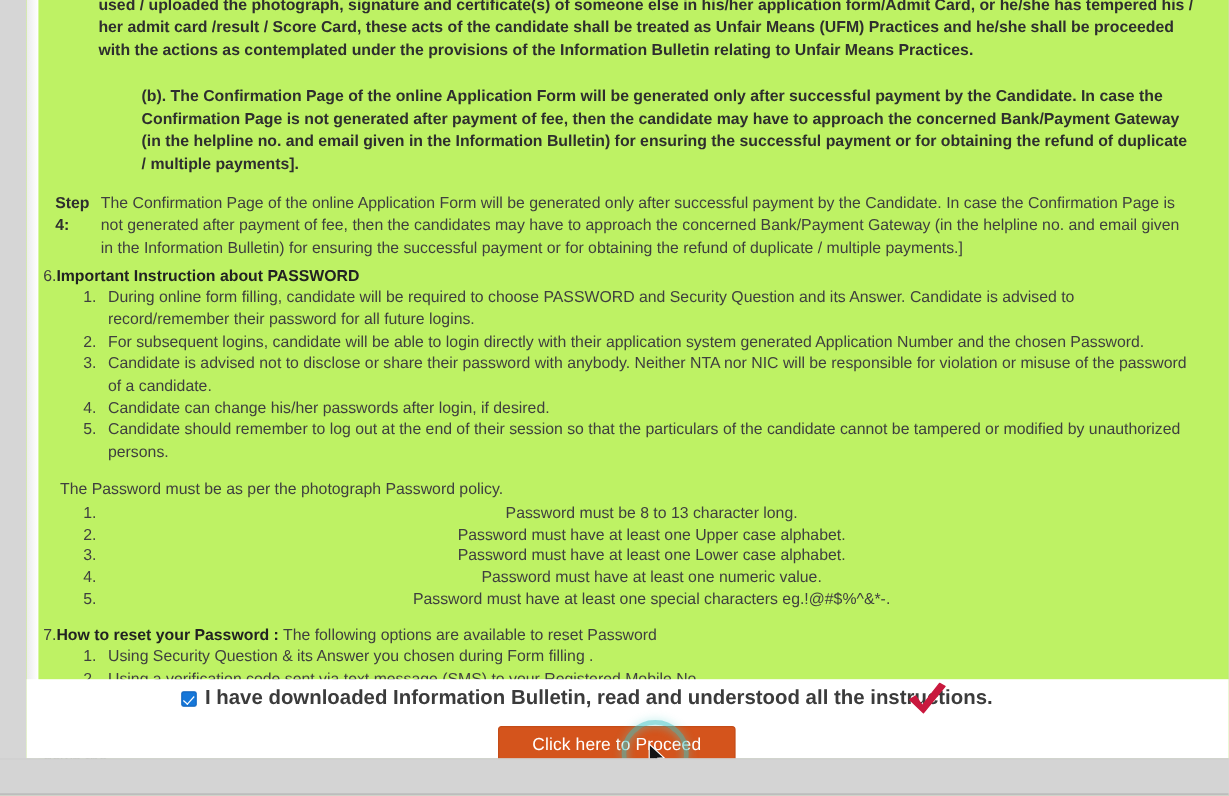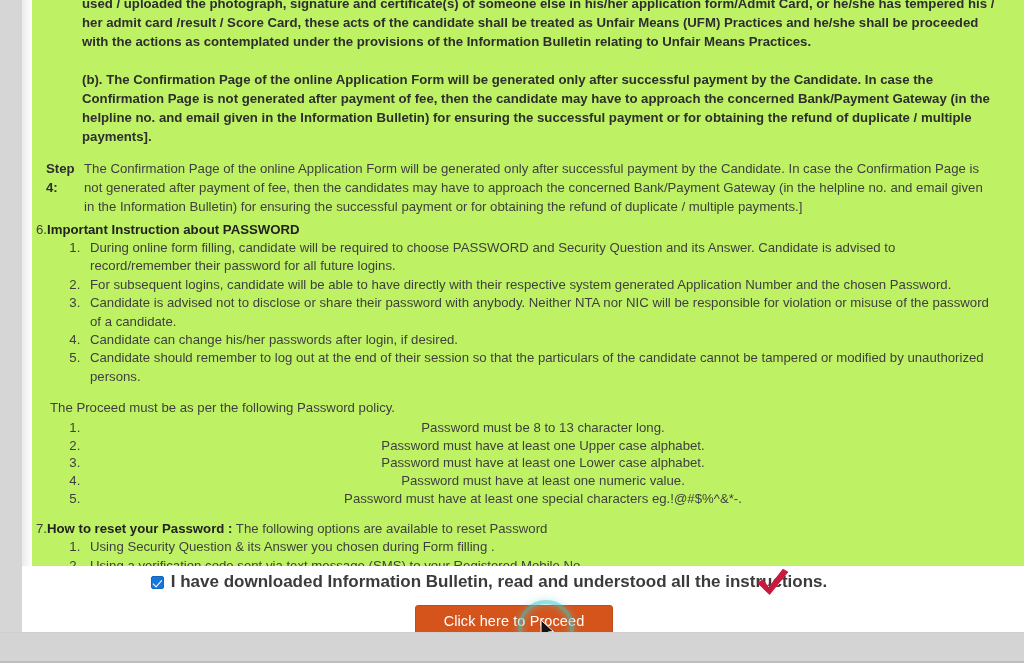--- a/index.html
+++ b/index.html
@@ -49,21 +49,21 @@
 
   
   .para-bold {
     font-weight: bold;
     color: #2e2e2e;
     margin: 0 0 0 0;
     padding: 0 24px 0 60px;
     line-height: 19px;
     font-size: 13.2px;
   }
-  .para-bold.second { padding-top: 19px; }
+  .para-bold.second { padding-top: 19px; margin-left: 36px; }
 
   .step-row {
     display: flex;
     padding: 0 24px 0 10px;
     margin-top: 13px;
     line-height: 19px;
   }
   .step-label {
     font-weight: bold;
     color: #2e2e2e;
@@ -245,27 +245,27 @@
 
       <div class="step-row">
         <span class="step-label">Step 4:</span>
         <span class="step-text">The Confirmation Page of the online Application Form will be generated only after successful payment by the Candidate. In case the Confirmation Page is not generated after payment of fee, then the candidates may have to approach the concerned Bank/Payment Gateway (in the helpline no. and email given in the Information Bulletin) for ensuring the successful payment or for obtaining the refund of duplicate / multiple payments.]</span>
       </div>
 
       <div class="num-head"><span>6.</span><b>Important Instruction about PASSWORD</b></div>
 
       <ol class="sub">
         <li>During online form filling, candidate will be required to choose PASSWORD and Security Question and its Answer. Candidate is advised to record/remember their password for all future logins.</li>
-        <li>For subsequent logins, candidate will be able to have directly with their respective system generated Application Number and the chosen Password.</li>
+        <li>For subsequent logins, candidate will be able to login directly with their application system generated Application Number and the chosen Password.</li>
         <li>Candidate is advised not to disclose or share their password with anybody. Neither NTA nor NIC will be responsible for violation or misuse of the password of a candidate.</li>
         <li>Candidate can change his/her passwords after login, if desired.</li>
         <li>Candidate should remember to log out at the end of their session so that the particulars of the candidate cannot be tampered or modified by unauthorized persons.</li>
       </ol>
 
-      <div class="policy-line">The Proceed must be as per the following Password policy.</div>
+      <div class="policy-line">The Password must be as per the photograph Password policy.</div>
 
       <ol class="pwd">
         <li>Password must be 8 to 13 character long.</li>
         <li>Password must have at least one Upper case alphabet.</li>
         <li>Password must have at least one Lower case alphabet.</li>
         <li>Password must have at least one numeric value.</li>
         <li>Password must have at least one special characters eg.!@#$%^&amp;*-.</li>
       </ol>
 
       <div class="num-head sec7"><span>7.</span><b>How to reset your Password :</b><span> The following options are available to reset Password</span></div>

